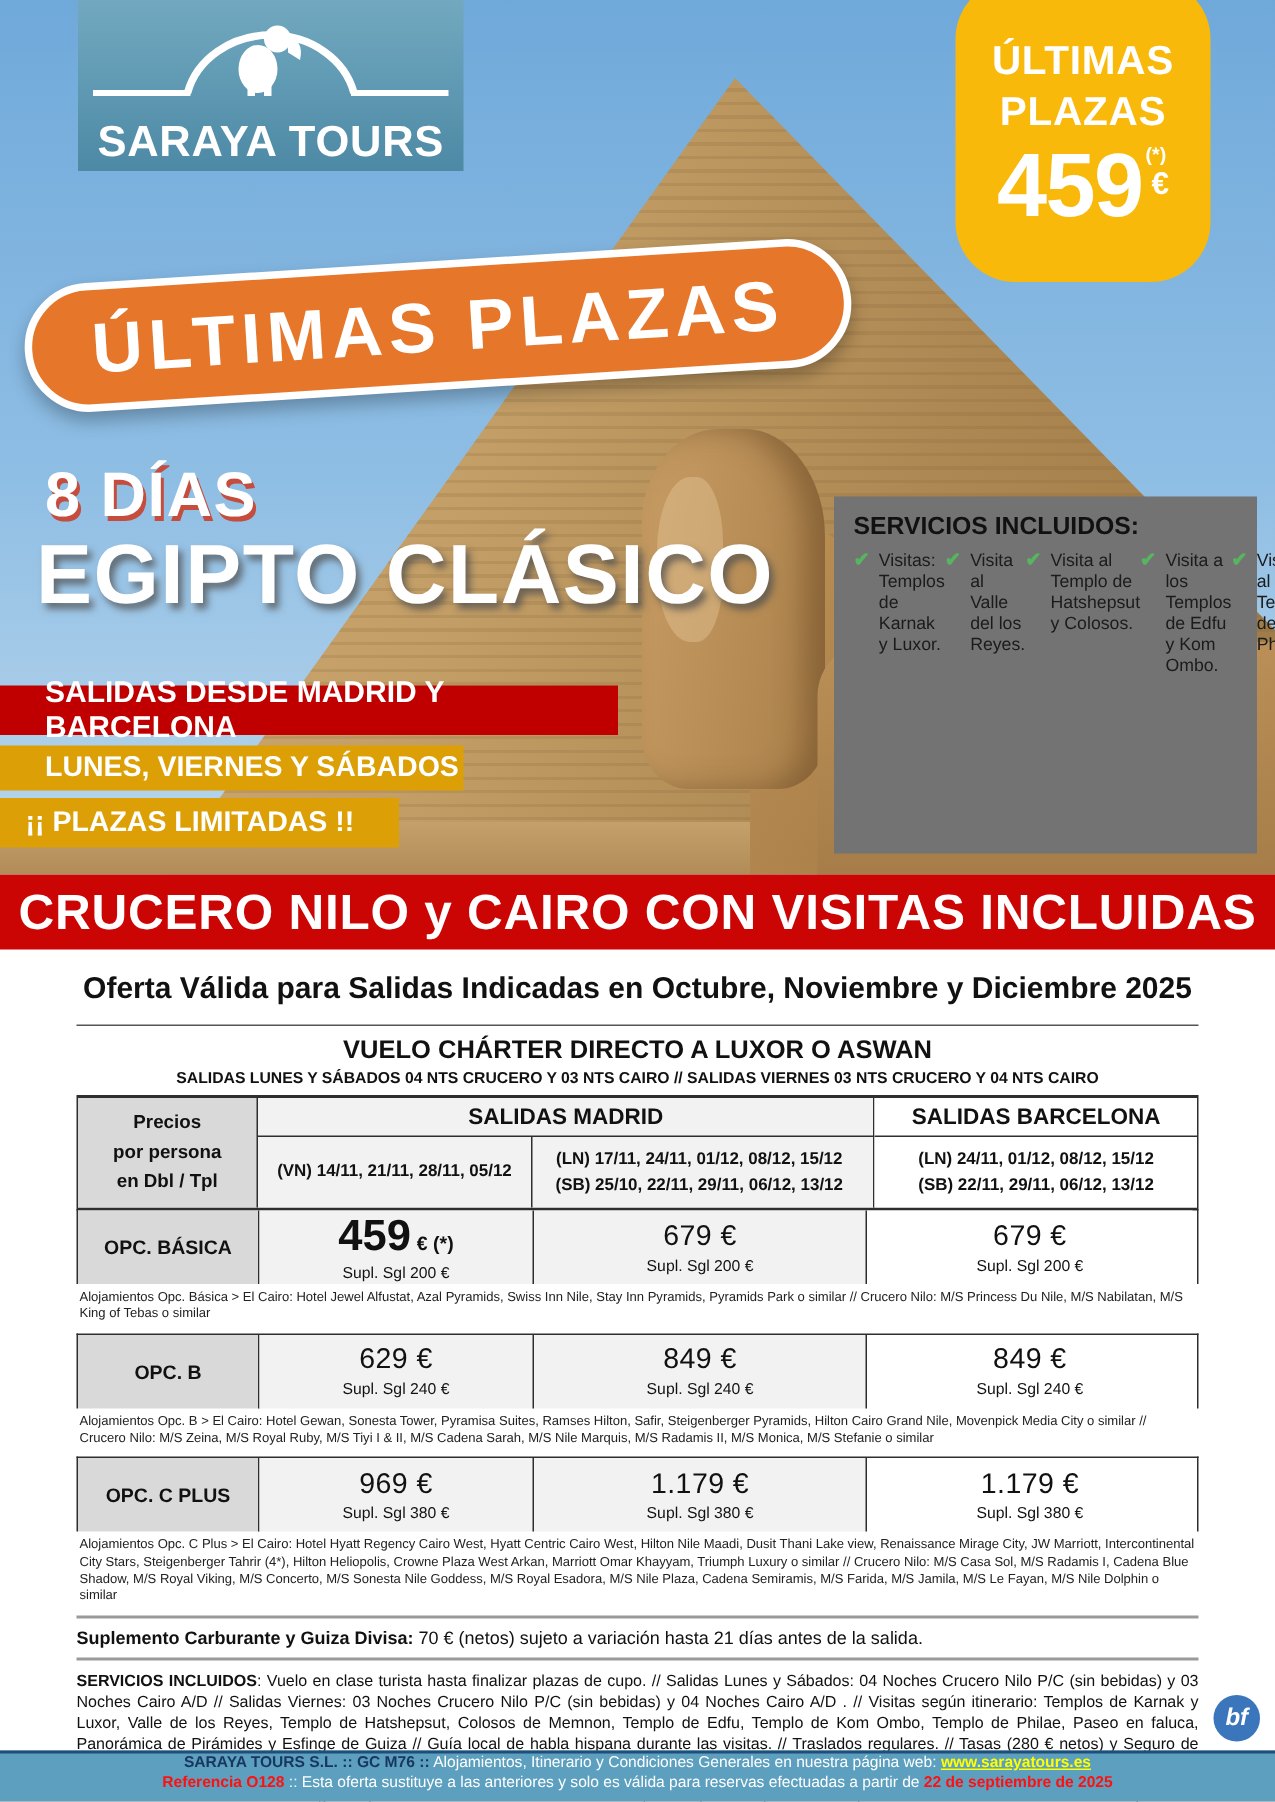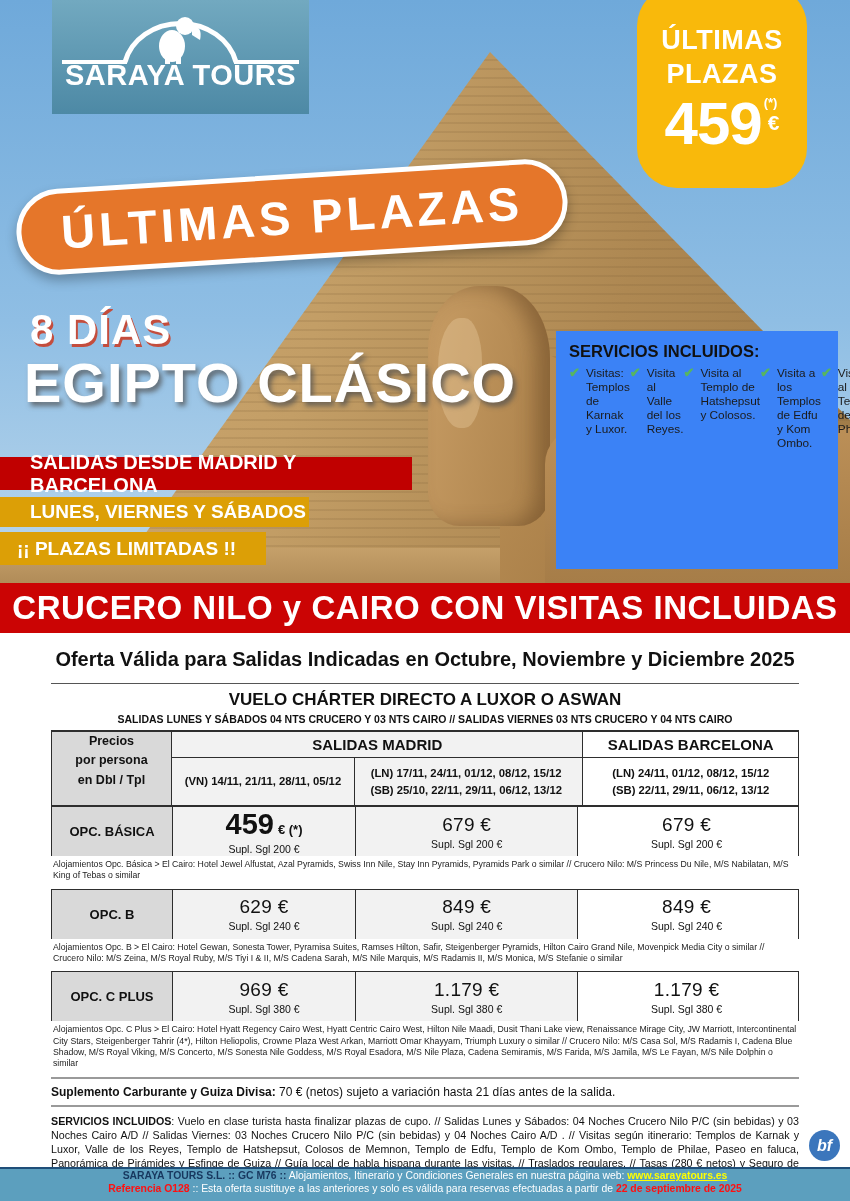--- a/index.html
+++ b/index.html
@@ -26,21 +26,21 @@
     background:linear-gradient(100deg,#C79C64,#AA8049);
     border-radius:42% 44% 26% 26% / 26% 30% 14% 14%;
     box-shadow:inset -14px 0 20px rgba(90,60,28,.45); }
   .sphinx-face { position:absolute; left:438px; top:318px; width:44px; height:110px;
     background:rgba(235,205,160,.38); border-radius:50% 40% 40% 50%/45% 40% 40% 45%; }
   .sphinx-body { position:absolute; left:545px; top:428px; width:305px; height:155px;
     background:linear-gradient(180deg,#BB8F57,#A67D48); border-radius:36px 0 0 0; }
   
   .logo-box { position:absolute; left:52px; top:0; width:257px; height:114px;
     background:linear-gradient(180deg,#72A9C0,#4D89A5); display:flex; flex-direction:column;
-    align-items:center; justify-content:flex-end; padding-bottom:24px; }
+    align-items:center; justify-content:flex-end; padding-bottom:4px; }
   .logo-art { position:absolute; top:6px; left:0; width:257px; height:70px; }
   .logo-text { color:#fff; font-weight:bold; font-size:29px; letter-spacing:.5px; line-height:1; }
   
   .badge { position:absolute; left:637px; top:-14px; width:170px; height:202px;
     background:#F9B90B; border-radius:40px; color:#fff; text-align:center; padding-top:38px; }
   .badge .b1,.badge .b2 { font-weight:bold; font-size:27px; line-height:1.25; letter-spacing:.5px; }
   .badge .price-row { display:flex; justify-content:center; align-items:flex-start; margin-top:2px; }
   .badge .amount { font-weight:bold; font-size:60px; line-height:1; letter-spacing:-1px; }
   .badge .star-col { display:flex; flex-direction:column; align-items:flex-start; margin-left:2px; }
   .badge .star { font-weight:bold; font-size:13px; line-height:1.4; }
@@ -56,40 +56,40 @@
     text-shadow:2px 3px 0 #C44D3D; letter-spacing:1px; }
   .big-title { position:absolute; left:24px; top:350px; color:#fff; font-weight:bold; font-size:56px;
     letter-spacing:1px; text-shadow:3px 4px 5px rgba(80,80,80,.75); }
   
   .ribbon { position:absolute; left:0; color:#fff; font-weight:bold; display:flex; align-items:center; }
   .ribbon.r1 { top:457px; width:412px; height:33px; background:#C00000; font-size:20px; padding-left:30px; }
   .ribbon.r2 { top:497px; width:309px; height:30px; background:#DC9F06; font-size:19px; padding-left:30px; }
   .ribbon.r3 { top:532px; width:266px; height:33px; background:#DC9F06; font-size:19px; padding-left:17px; }
   
   .services { position:absolute; left:556px; top:331px; width:282px; height:238px;
-    background:#3b82f6; padding:11px 0 8px 13px; display:flex; flex-direction:column; }
+    background:#737373; padding:11px 0 8px 13px; display:flex; flex-direction:column; }
   .services h3 { font-size:16.5px; color:#111; margin-bottom:4px; }
   .svc-list { flex:1; display:flex; justify-content:space-around; }
   .svc-item { display:flex; align-items:baseline; font-size:11.8px; color:#1b1b1b; }
   .check-icon { color:#57B560; font-weight:bold; font-size:13px; margin-right:6px; }
   .check-icon::before { content:"\2714"; }
   
   .content { position:absolute; top:583px; left:0; right:0; }
   .main-banner { height:50px; background:#CB0404; color:#fff; font-weight:bold; font-size:33px;
     display:flex; align-items:center; justify-content:center; letter-spacing:.5px; }
   .inner { width:748px; margin:0 auto; }
   .offer { text-align:center; font-weight:bold; font-size:20px; color:#111; margin-top:15px; }
   .thin-rule { border-top:1.5px solid #555; margin:12px 0 6px; }
   .tbl-title { text-align:center; font-weight:bold; font-size:17px; color:#111; }
   .tbl-sub { text-align:center; font-weight:bold; font-size:10.5px; color:#111; margin-top:3px; }
   
   .ptable { margin-top:5px; color:#111; }
   .thead { display:flex; border:1.6px solid #2e2e2e; border-top-width:2.4px; }
   .corner { width:121px; background:#D9D9D9; border-right:1.6px solid #2e2e2e;
-    display:flex; flex-direction:column; align-items:center; 
+    display:flex; flex-direction:column; align-items:center; justify-content:center;
     font-weight:bold; font-size:12.5px; line-height:1.55; }
   .mad { width:415px; border-right:1.6px solid #2e2e2e; }
   .ghead { height:26px; display:flex; align-items:center; justify-content:center;
     font-weight:bold; font-size:15px; }
   .mad .ghead { background:#F2F2F2; border-bottom:1.6px solid #2e2e2e; }
   .drow { display:flex; height:47px; background:#F2F2F2; }
   .dcell { display:flex; flex-direction:column; align-items:center; justify-content:center;
     font-weight:bold; font-size:11.3px; line-height:1.5; }
   .d1 { width:183px; border-right:1.6px solid #2e2e2e; }
   .d2 { width:222.4px; }

